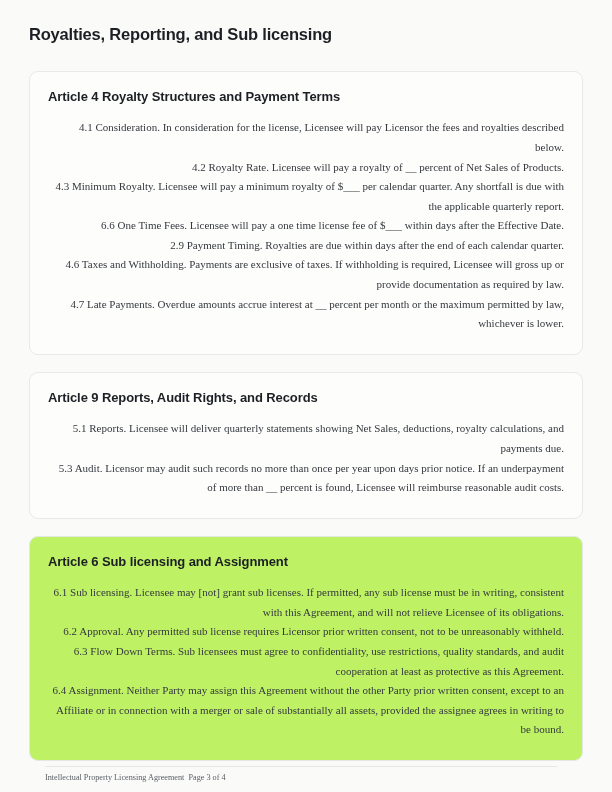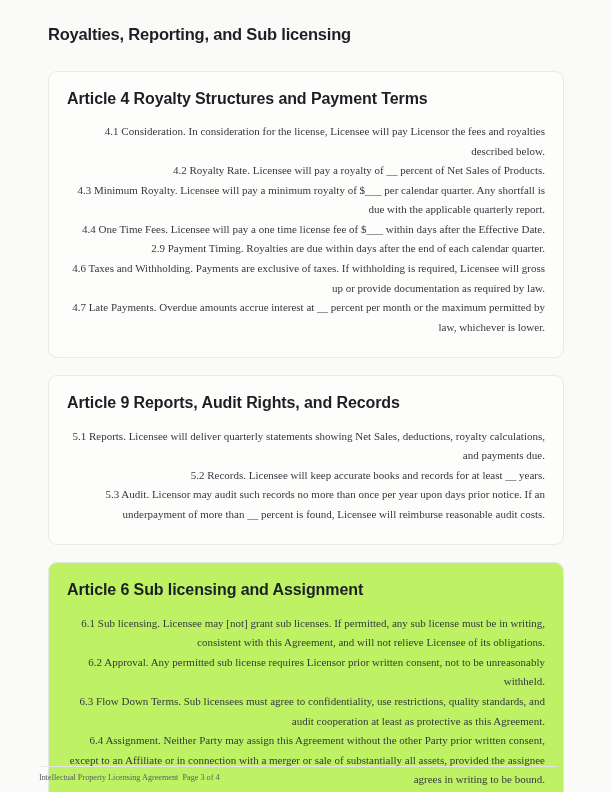--- a/index.html
+++ b/index.html
@@ -12,21 +12,21 @@
     background: #fafaf9;
     font-family: "Liberation Serif", serif;
     color: #1f2328;
     overflow: hidden;
   }
   .page {
     position: relative;
     width: 612px;
     height: 792px;
     box-sizing: border-box;
-    padding: 0 48px;
+    padding: 0 29px;
     border-radius: 11px;
   }
   .page-title {
     font-family: "Liberation Sans", sans-serif;
     font-size: 16.5px;
     font-weight: bold;
     letter-spacing: -0.2px;
     color: #1c1f23;
     margin: 0;
     padding-top: 25px;
@@ -43,38 +43,38 @@
     background: #fdfdfc;
     padding: 17px 18px 20px 18px;
     margin-bottom: 17px;
   }
   .card.tinted {
     background: #bef264;
     border-color: #e4e8e2;
   }
   .card-title {
     font-family: "Liberation Sans", sans-serif;
-    font-size: 16px;
+    font-size: 13px;
     font-weight: bold;
     letter-spacing: -0.1px;
     color: #1c1f23;
     margin: 0 0 14px 0;
     line-height: 1.2;
   }
   .clause {
     font-family: "Liberation Serif", serif;
     font-size: 11px;
     line-height: 1.78;
     color: #35393e;
     margin: 0;
     text-align: right;
   }
   .footer {
     position: absolute;
-    left: 39px;
+    left: 45px;
     right: 55px;
     bottom: 8px;
   }
   .footer-rule {
     border-top: 1px solid #e6e6e4;
     width: 100%;
     height: 0;
     margin-bottom: 6px;
   }
   .footer-text {
@@ -91,29 +91,28 @@
 <div class="page">
 
   <h1 class="page-title">Royalties, Reporting, and Sub licensing</h1>
 
   <div class="cards">
       <div class="card">
         <div class="card-title">Article 4  Royalty Structures and Payment Terms</div>
         <p class="clause">4.1  Consideration. In consideration for the license, Licensee will pay Licensor the fees and royalties described below.</p>
         <p class="clause">4.2  Royalty Rate. Licensee will pay a royalty of __ percent of Net Sales of Products.</p>
         <p class="clause">4.3  Minimum Royalty. Licensee will pay a minimum royalty of $___ per calendar quarter. Any shortfall is due with the applicable quarterly report.</p>
-        <p class="clause">4.4  One Time Fees. Licensee will pay a one time license fee of $___ within  days after the Effective Date.</p>
+        <p class="clause">6.6  One Time Fees. Licensee will pay a one time license fee of $___ within  days after the Effective Date.</p>
         <p class="clause">2.9  Payment Timing. Royalties are due within  days after the end of each calendar quarter.</p>
         <p class="clause">4.6  Taxes and Withholding. Payments are exclusive of taxes. If withholding is required, Licensee will gross up or provide documentation as required by law.</p>
         <p class="clause">4.7  Late Payments. Overdue amounts accrue interest at __ percent per month or the maximum permitted by law, whichever is lower.</p>
       </div>
       <div class="card">
         <div class="card-title">Article 9  Reports, Audit Rights, and Records</div>
         <p class="clause">5.1  Reports. Licensee will deliver quarterly statements showing Net Sales, deductions, royalty calculations, and payments due.</p>
-        <p class="clause">5.2  Records. Licensee will keep accurate books and records for at least __ years.</p>
         <p class="clause">5.3  Audit. Licensor may audit such records no more than once per year upon  days prior notice. If an underpayment of more than __ percent is found, Licensee will reimburse reasonable audit costs.</p>
       </div>
       <div class="card tinted">
         <div class="card-title">Article 6  Sub licensing and Assignment</div>
         <p class="clause">6.1  Sub licensing. Licensee may [not] grant sub licenses. If permitted, any sub license must be in writing, consistent with this Agreement, and will not relieve Licensee of its obligations.</p>
         <p class="clause">6.2  Approval. Any permitted sub license requires Licensor prior written consent, not to be unreasonably withheld.</p>
         <p class="clause">6.3  Flow Down Terms. Sub licensees must agree to confidentiality, use restrictions, quality standards, and audit cooperation at least as protective as this Agreement.</p>
         <p class="clause">6.4  Assignment. Neither Party may assign this Agreement without the other Party prior written consent, except to an Affiliate or in connection with a merger or sale of substantially all assets, provided the assignee agrees in writing to be bound.</p>
       </div>
     </div>

